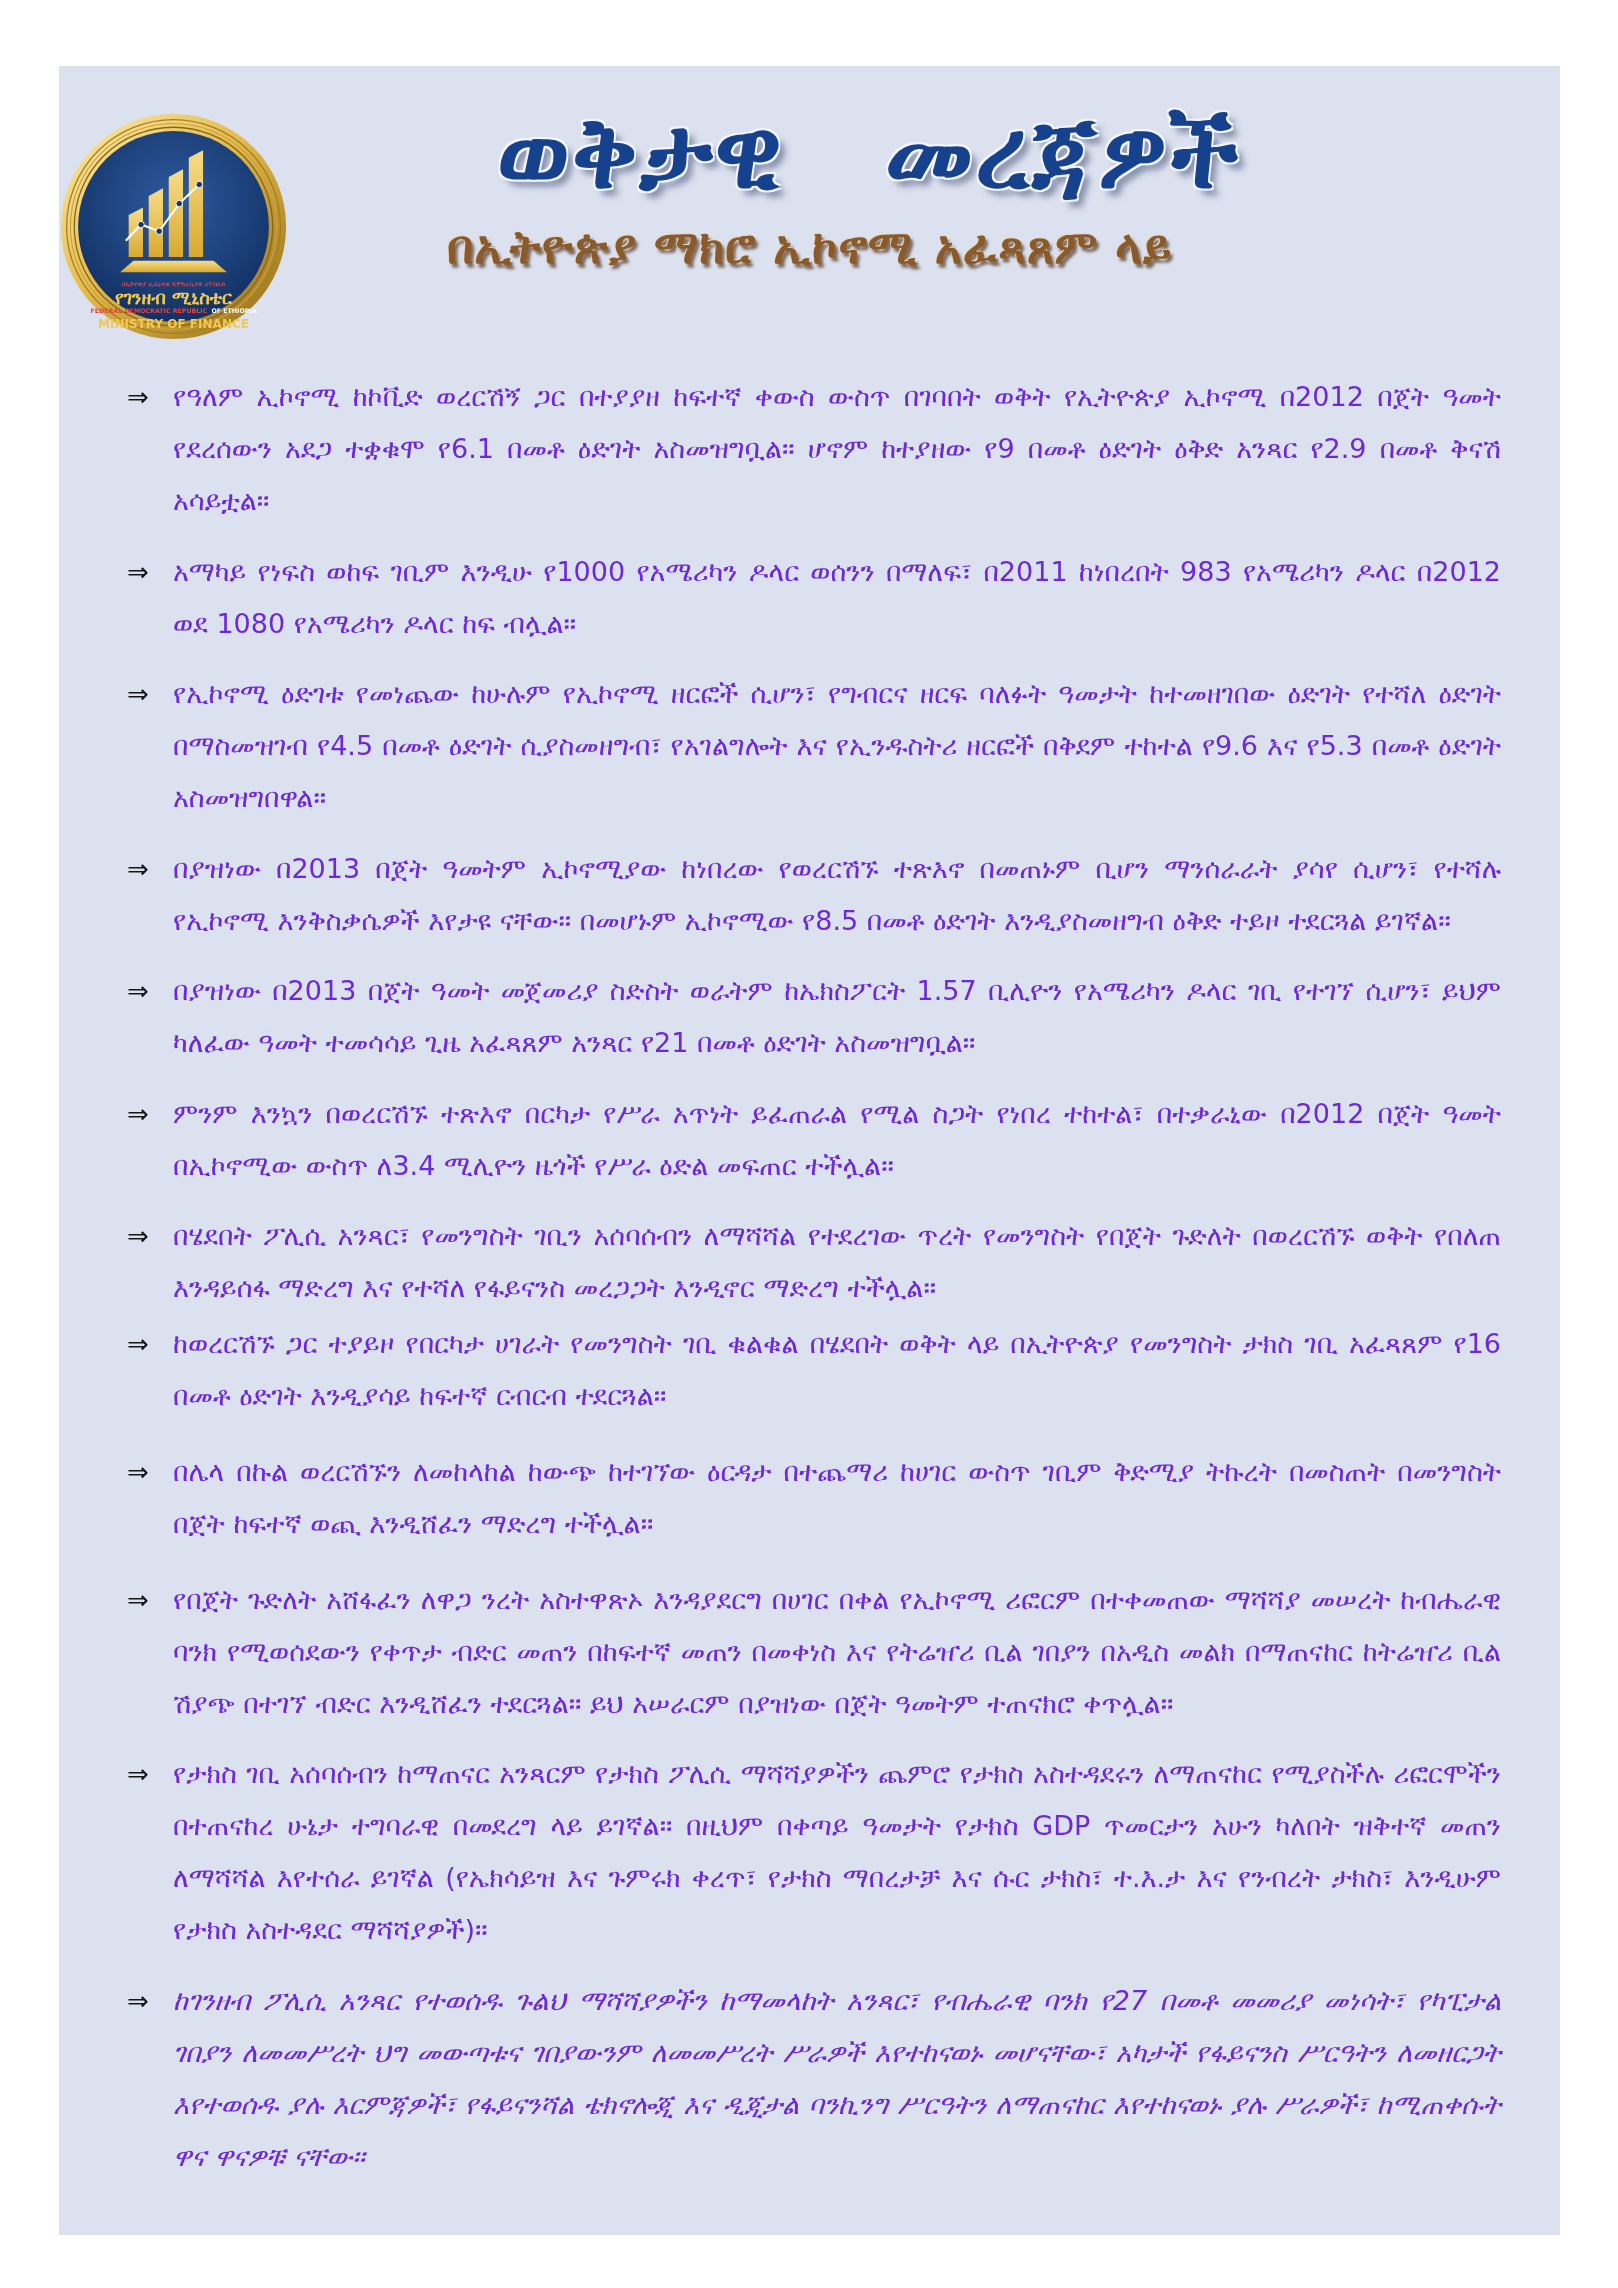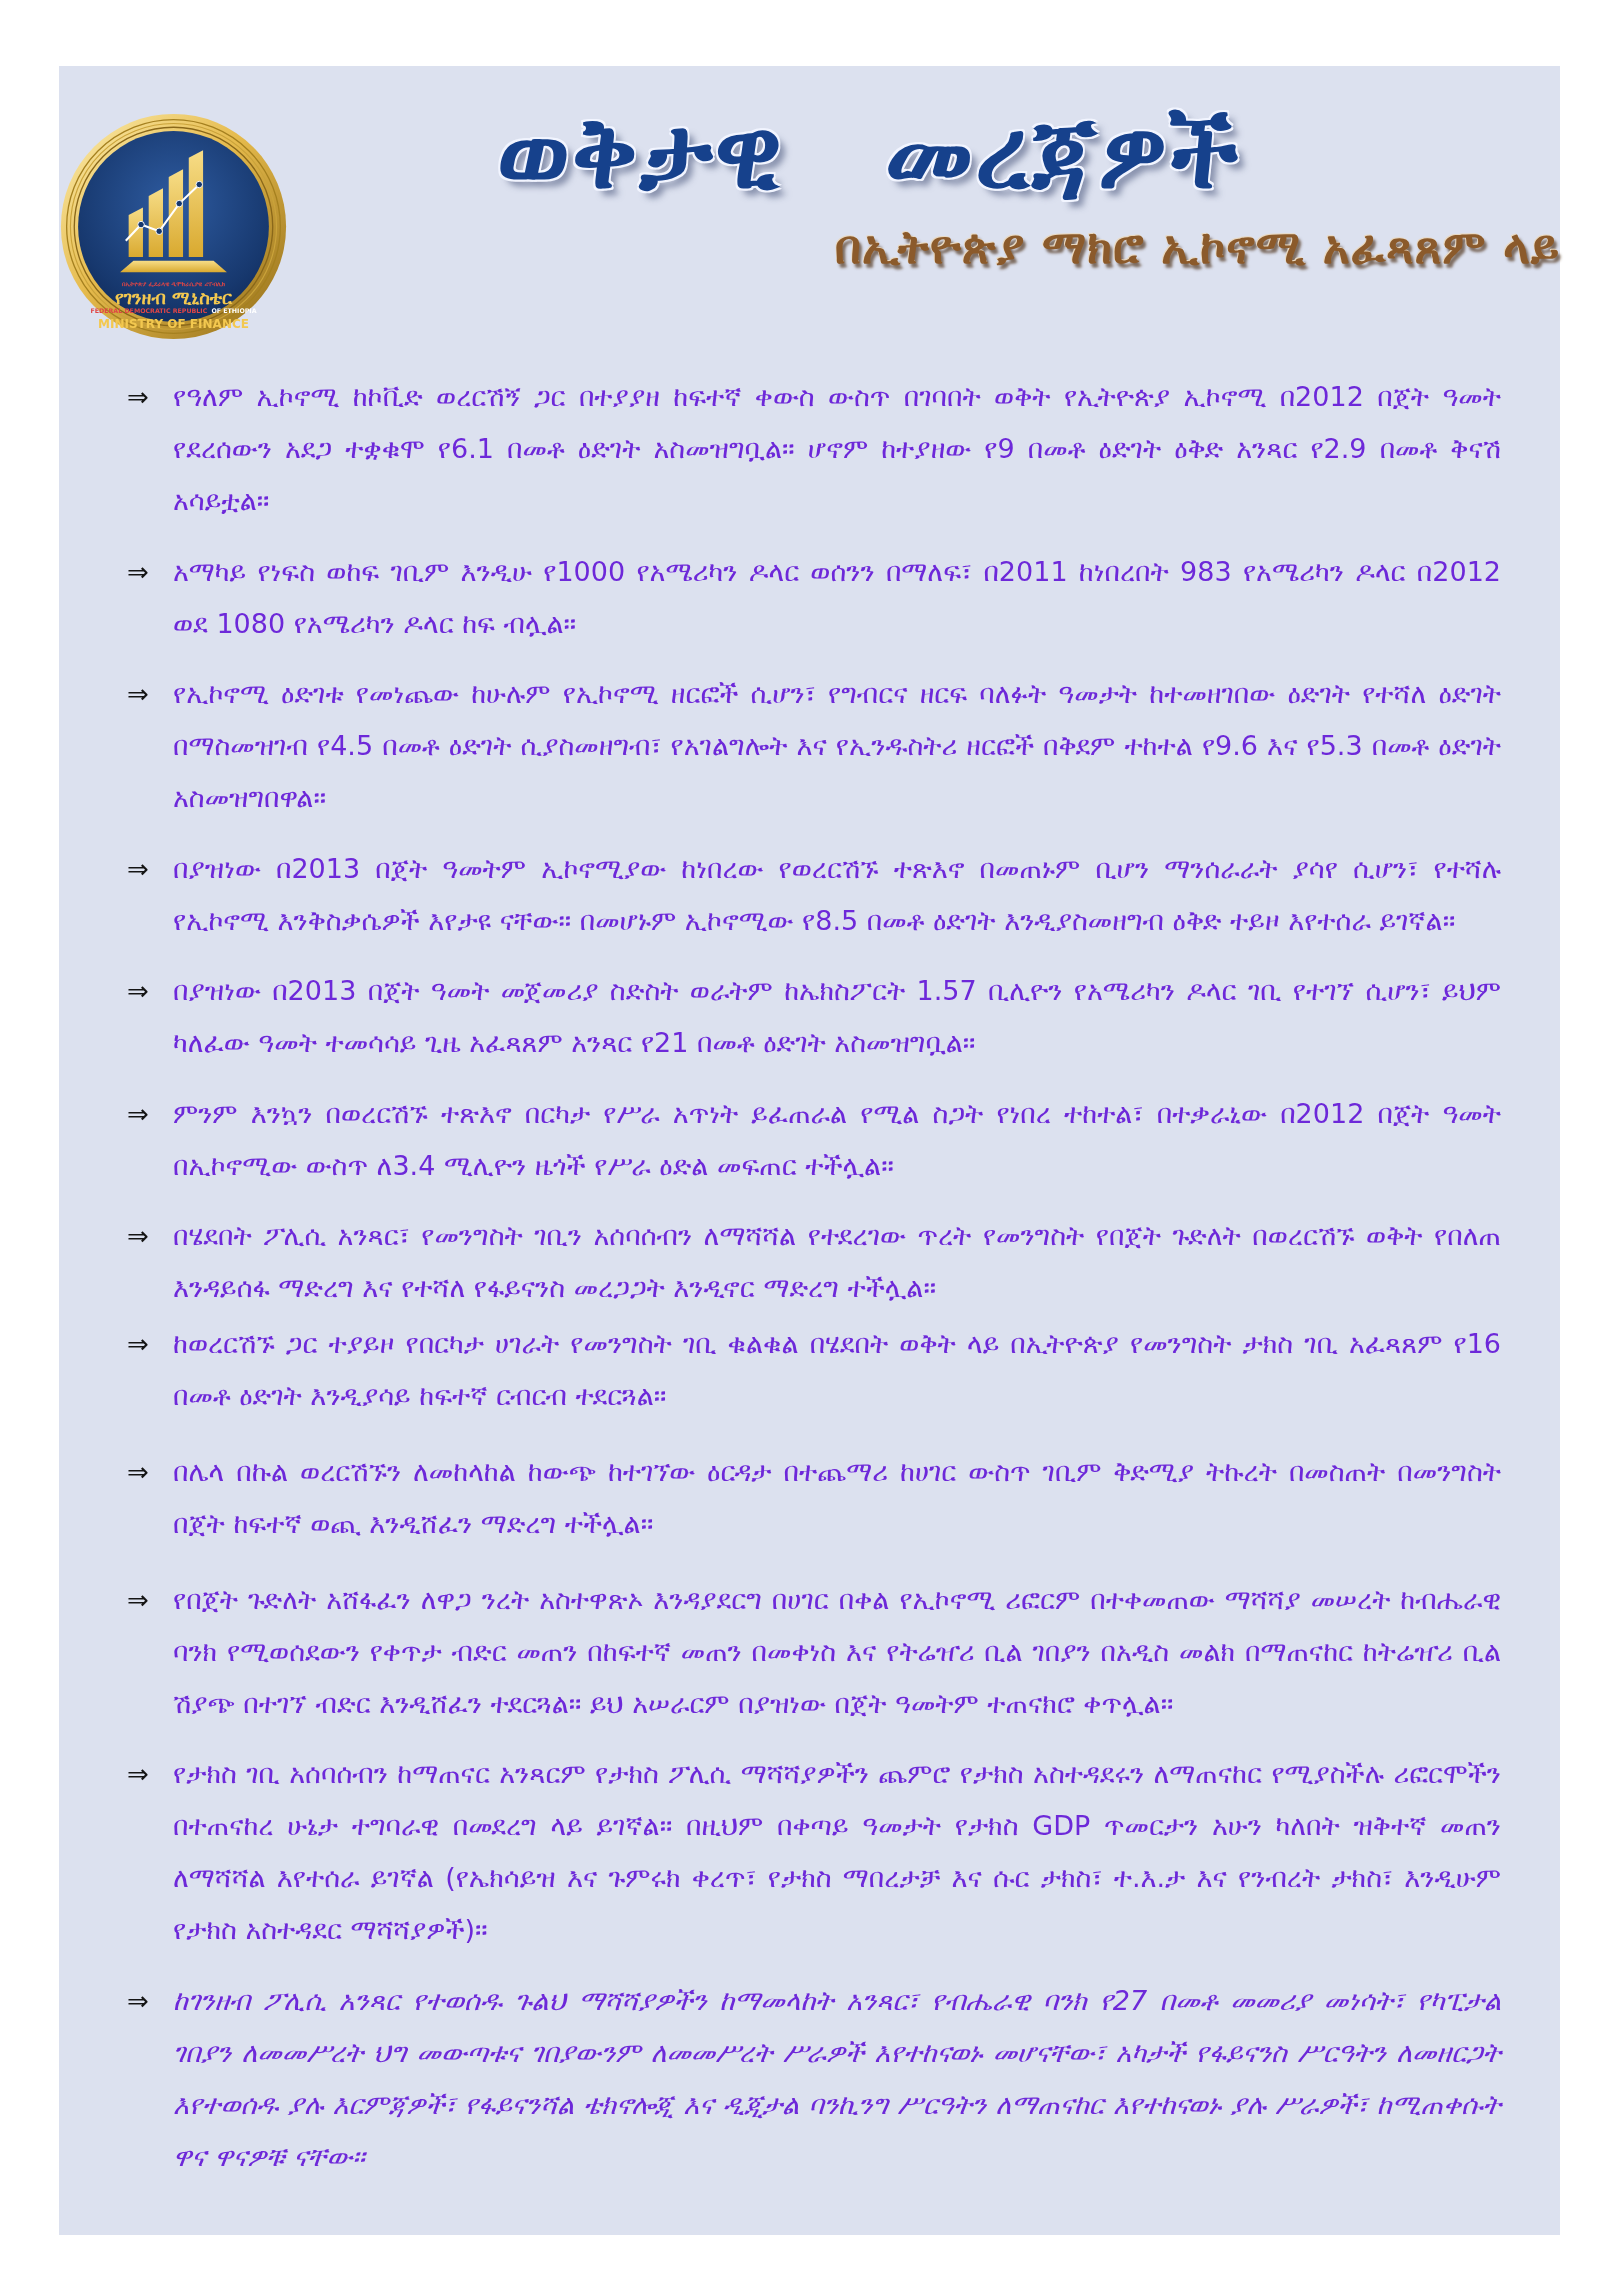--- a/index.html
+++ b/index.html
@@ -18,21 +18,21 @@
     padding-left:118px;text-align:center;padding-top:26px;
   }
   .main-title{
     font-size:98px;font-weight:bold;letter-spacing:1.8px;word-spacing:65px;
     color:#16418c;line-height:1.25;
     text-shadow:
       -1.8px -1.8px 0 #f2f5ff, 1.8px -1.8px 0 #f2f5ff, -1.8px 1.8px 0 #f2f5ff, 1.8px 1.8px 0 #f2f5ff,
       6.5px 7.4px 6.5px rgba(70,82,120,.55);
   }
   .sub-title{
-    margin-top:5.5px;text-align:right;
+    margin-top:5.5px;text-align:center;
     font-size:46px;font-weight:bold;letter-spacing:0.9px;
     color:#8b5a2b;
     text-shadow:-0.9px -0.9px 0 #e9d9c2, 2.8px 3.7px 2.8px rgba(74,44,18,.65);
   }
   
   .bullets{padding:28px 59px 0 68px;}
   .b{display:flex;margin-bottom:18.5px;}
   .b .marker{
     flex:0 0 46px;font-size:26px;color:#141414;line-height:52px;
   }
@@ -117,21 +117,21 @@
       <p>አማካይ የነፍስ ወከፍ ገቢም እንዲሁ የ1000 የአሜሪካን ዶላር ወሰንን በማለፍ፣ በ2011 ከነበረበት 983 የአሜሪካን ዶላር በ2012 ወደ 1080 የአሜሪካን ዶላር ከፍ ብሏል።</p>
     </div>
 
     <div class="b">
       <span class="marker">⇒</span>
       <p>የኢኮኖሚ ዕድገቱ የመነጨው ከሁሉም የኢኮኖሚ ዘርፎች ሲሆን፣ የግብርና ዘርፍ ባለፉት ዓመታት ከተመዘገበው ዕድገት የተሻለ ዕድገት በማስመዝገብ የ4.5 በመቶ ዕድገት ሲያስመዘግብ፣ የአገልግሎት እና የኢንዱስትሪ ዘርፎች በቅደም ተከተል የ9.6 እና የ5.3 በመቶ ዕድገት አስመዝግበዋል።</p>
     </div>
 
     <div class="b">
       <span class="marker">⇒</span>
-      <p>በያዝነው በ2013 በጀት ዓመትም ኢኮኖሚያው ከነበረው የወረርሽኙ ተጽእኖ በመጠኑም ቢሆን ማንሰራራት ያሳየ ሲሆን፣ የተሻሉ የኢኮኖሚ እንቅስቃሴዎች እየታዩ ናቸው። በመሆኑም ኢኮኖሚው የ8.5 በመቶ ዕድገት እንዲያስመዘግብ ዕቅድ ተይዞ እየተሰራ ይገኛል።</p>
+      <p>በያዝነው በ2013 በጀት ዓመትም ኢኮኖሚያው ከነበረው የወረርሽኙ ተጽእኖ በመጠኑም ቢሆን ማንሰራራት ያሳየ ሲሆን፣ የተሻሉ የኢኮኖሚ እንቅስቃሴዎች እየታዩ ናቸው። በመሆኑም ኢኮኖሚው የ8.5 በመቶ ዕድገት እንዲያስመዘግብ ዕቅድ ተይዞ ተደርጓል ይገኛል።</p>
     </div>
 
     <div class="b">
       <span class="marker">⇒</span>
       <p>በያዝነው በ2013 በጀት ዓመት መጀመሪያ ስድስት ወራትም ከኤክስፖርት 1.57 ቢሊዮን የአሜሪካን ዶላር ገቢ የተገኘ ሲሆን፣ ይህም ካለፈው ዓመት ተመሳሳይ ጊዜ አፈጻጸም አንጻር የ21 በመቶ ዕድገት አስመዝግቧል።</p>
     </div>
 
     <div class="b">
       <span class="marker">⇒</span>
       <p>ምንም እንኳን በወረርሽኙ ተጽእኖ በርካታ የሥራ አጥነት ይፈጠራል የሚል ስጋት የነበረ ተከተል፣ በተቃራኒው በ2012 በጀት ዓመት በኢኮኖሚው ውስጥ ለ3.4 ሚሊዮን ዜጎች የሥራ ዕድል መፍጠር ተችሏል።</p>

